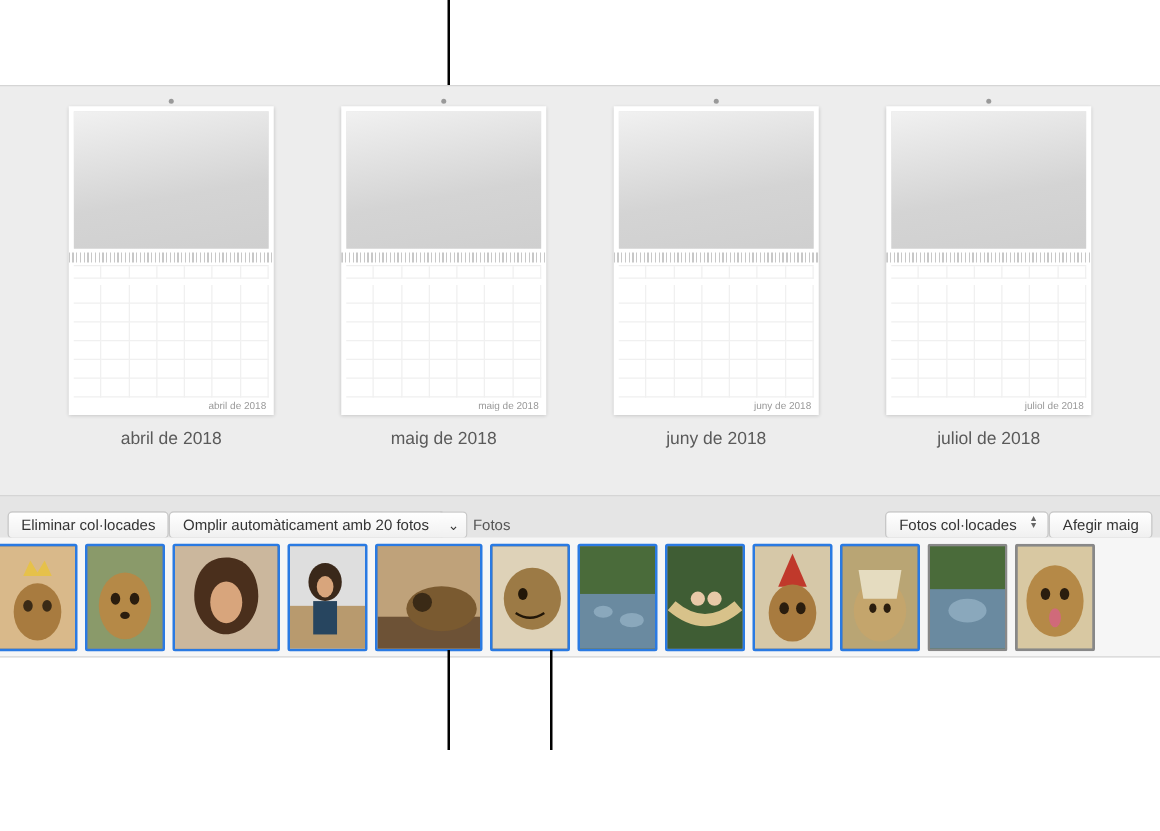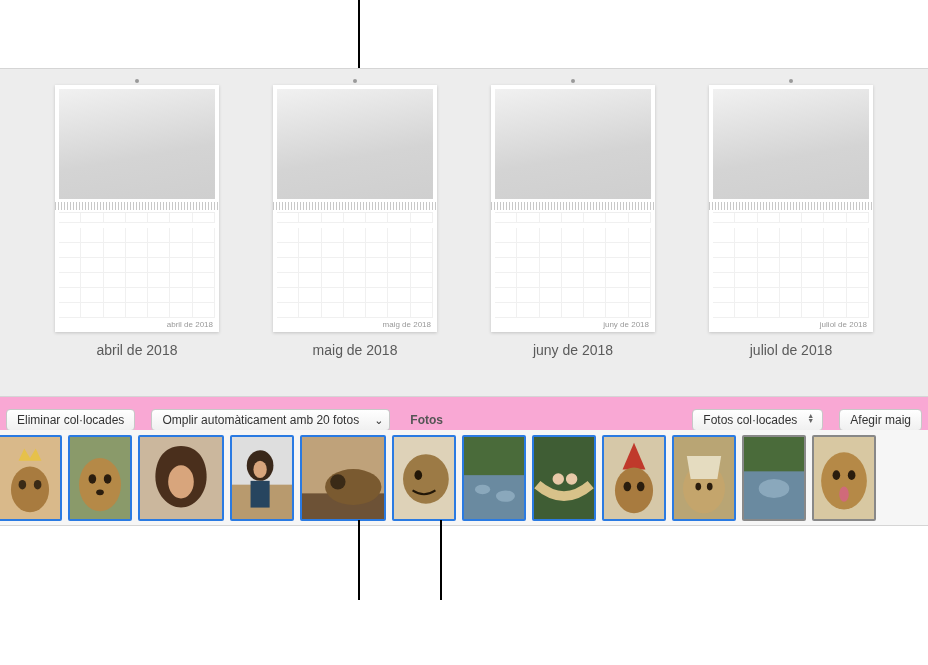--- a/index.html
+++ b/index.html
@@ -108,46 +108,46 @@
   .month-label {
     margin-top: 10px;
     font-size: 14px;
     color: #5a5a5a;
   }
 
   .options-bar {
     position: absolute;
     top: 396px; left: 0; right: 0;
     height: 48px;
-    background: #f9a8d4;
+    background: #e5e5e5;
     border-top: 1px solid #d5d5d5;
     border-bottom: 1px solid #d5d5d5;
     display: flex;
     align-items: center;
     padding: 0 6px;
-    gap: 16px;
+    gap: 0;
   }
   .btn {
     background: linear-gradient(#ffffff,#f0f0f0);
     border: 1px solid #c7c7c7;
     border-radius: 4px;
     padding: 3px 10px;
     font-size: 12px;
     color: #333;
     cursor: pointer;
     display: inline-flex;
     align-items: center;
     white-space: nowrap;
   }
   .chev {
     margin-left: -2px;
     padding: 3px 6px;
     font-size: 11px;
   }
-  .label-txt { font-size: 12px; color:#555; margin-left:4px;font-weight:bold; }
+  .label-txt { font-size: 12px; color:#555; margin-left:4px; }
   .spacer { flex: 1; }
   .select {
     background: linear-gradient(#ffffff,#f0f0f0);
     border: 1px solid #c7c7c7;
     border-radius: 4px;
     padding: 3px 8px 3px 10px;
     font-size: 12px;
     color: #333;
     display: inline-flex;
     align-items: flex-start;

